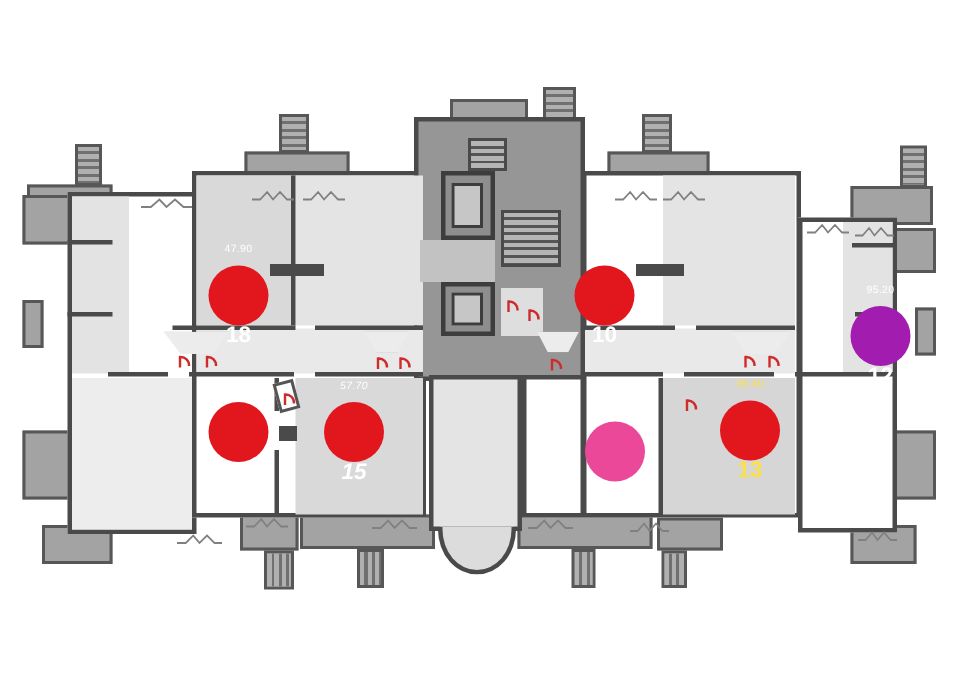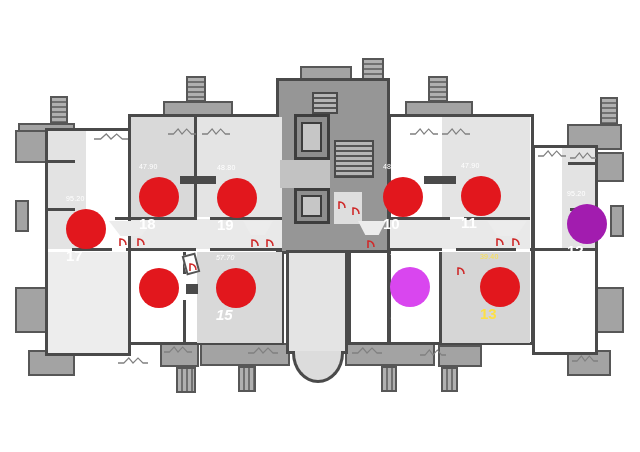--- a/index.html
+++ b/index.html
@@ -15,21 +15,21 @@
   .rm {z-index:3;}
   .w  {background:#4a4a4a;z-index:4;}
   .leaf{background:#fff;border:2px solid #555;transform:rotate(-15deg);z-index:5;}
   .eo {background:#8e8e8e;border:3px solid #3d3d3d;z-index:5;}
   .ei {background:#c6c6c6;border:2px solid #3d3d3d;z-index:6;}
   .st {background:repeating-linear-gradient(180deg,#b5b5b5 0 3px,#555 3px 5px);border:2px solid #4a4a4a;z-index:5;}
   .tz {background:#ececec;clip-path:polygon(0 0,100% 0,74% 100%,26% 100%);
        filter:drop-shadow(0 0 1px #4a4a4a);z-index:6;}
   .di,.zz{z-index:7;}
   .badge{position:absolute;width:40px;height:40px;border-radius:50%;z-index:30;
-         display:flex;flex-direction:column;align-items:flex-start;justify-content:center;
+         display:flex;flex-direction:column;align-items:center;justify-content:center;
          transform:translate(-50%,-50%);color:#fff;gap:45px;}
   .badge .ba{font-size:7px;line-height:1.2;letter-spacing:.2px;}
   .badge .bn{font-size:15px;font-weight:bold;line-height:1;}
   .wm{position:absolute;top:407px;right:12px;font-size:23px;font-weight:700;
       letter-spacing:-0.3px;z-index:40;}
 </style>
 </head>
 <body>
 
 <div class="canvas" id="canvas">
@@ -176,53 +176,41 @@
       </svg></div>
     <div class="shp zz" style="left: 352px; top: 341px; width: 30px; height: 8px;"><svg width="30" height="8" viewBox="0 0 36 8" preserveAspectRatio="none">
         <polyline points="0,6 7,6 13,1 18,6 24,1 30,6 36,6" fill="none" stroke="#808080" stroke-width="1.3"></polyline>
       </svg></div>
     <div class="shp zz" style="left: 420px; top: 343px; width: 26px; height: 8px;"><svg width="26" height="8" viewBox="0 0 36 8" preserveAspectRatio="none">
         <polyline points="0,6 7,6 13,1 18,6 24,1 30,6 36,6" fill="none" stroke="#808080" stroke-width="1.3"></polyline>
       </svg></div>
     <div class="shp zz" style="left: 572px; top: 349px; width: 26px; height: 8px;"><svg width="26" height="8" viewBox="0 0 36 8" preserveAspectRatio="none">
         <polyline points="0,6 7,6 13,1 18,6 24,1 30,6 36,6" fill="none" stroke="#808080" stroke-width="1.3"></polyline>
       </svg></div>
-    <div class="badge" style="left: 86px; top: 229px; background: rgb(226, 23, 29); color: rgb(255, 255, 255);">
-      <span class="ba">95.20</span>
-      <span class="bn">17</span>
-    </div>
     <div class="badge" style="left: 159px; top: 197px; background: rgb(226, 23, 29); color: rgb(255, 255, 255);">
       <span class="ba">47.90</span>
       <span class="bn">18</span>
     </div>
-    <div class="badge" style="left: 237px; top: 198px; background: rgb(226, 23, 29); color: rgb(255, 255, 255);">
-      <span class="ba">48.80</span>
-      <span class="bn">19</span>
-    </div>
     <div class="badge" style="left: 159px; top: 288px; background: rgb(226, 23, 29); color: rgb(255, 255, 255);">
       <span class="ba">41.00</span>
       <span class="bn">15</span>
     </div>
     <div class="badge" style="left: 236px; top: 288px; background: rgb(226, 23, 29); color: rgb(255, 255, 255); font-style: italic;">
       <span class="ba">57.70</span>
       <span class="bn">15</span>
     </div>
     <div class="badge" style="left: 403px; top: 197px; background: rgb(226, 23, 29); color: #ffffff;">
       <span class="ba">48.80</span>
       <span class="bn">10</span>
     </div>
-    <div class="badge" style="left: 481px; top: 196px; background: rgb(226, 23, 29); color: rgb(255, 255, 255);">
-      <span class="ba">47.90</span>
-      <span class="bn">11</span>
-    </div>
     <div class="badge" style="left: 587px; top: 224px; background: #a21caf; color: rgb(255, 255, 255);">
       <span class="ba">95.20</span>
       <span class="bn">12</span>
     </div>
-    <div class="badge" style="left: 410px; top: 287px; background: #d946ef; color: rgb(255, 255, 255);">
+    <div class="badge" style="left: 410px; top: 301px; background: #ec4899; color: rgb(255, 255, 255);">
       <span class="ba">72.20</span>
       <span class="bn">14</span>
     </div>
     <div class="badge" style="left: 500px; top: 287px; background: rgb(226, 23, 29); color: #fde047;">
       <span class="ba">39.40</span>
       <span class="bn">13</span>
     </div>
   </div>
 
 </body></html>

